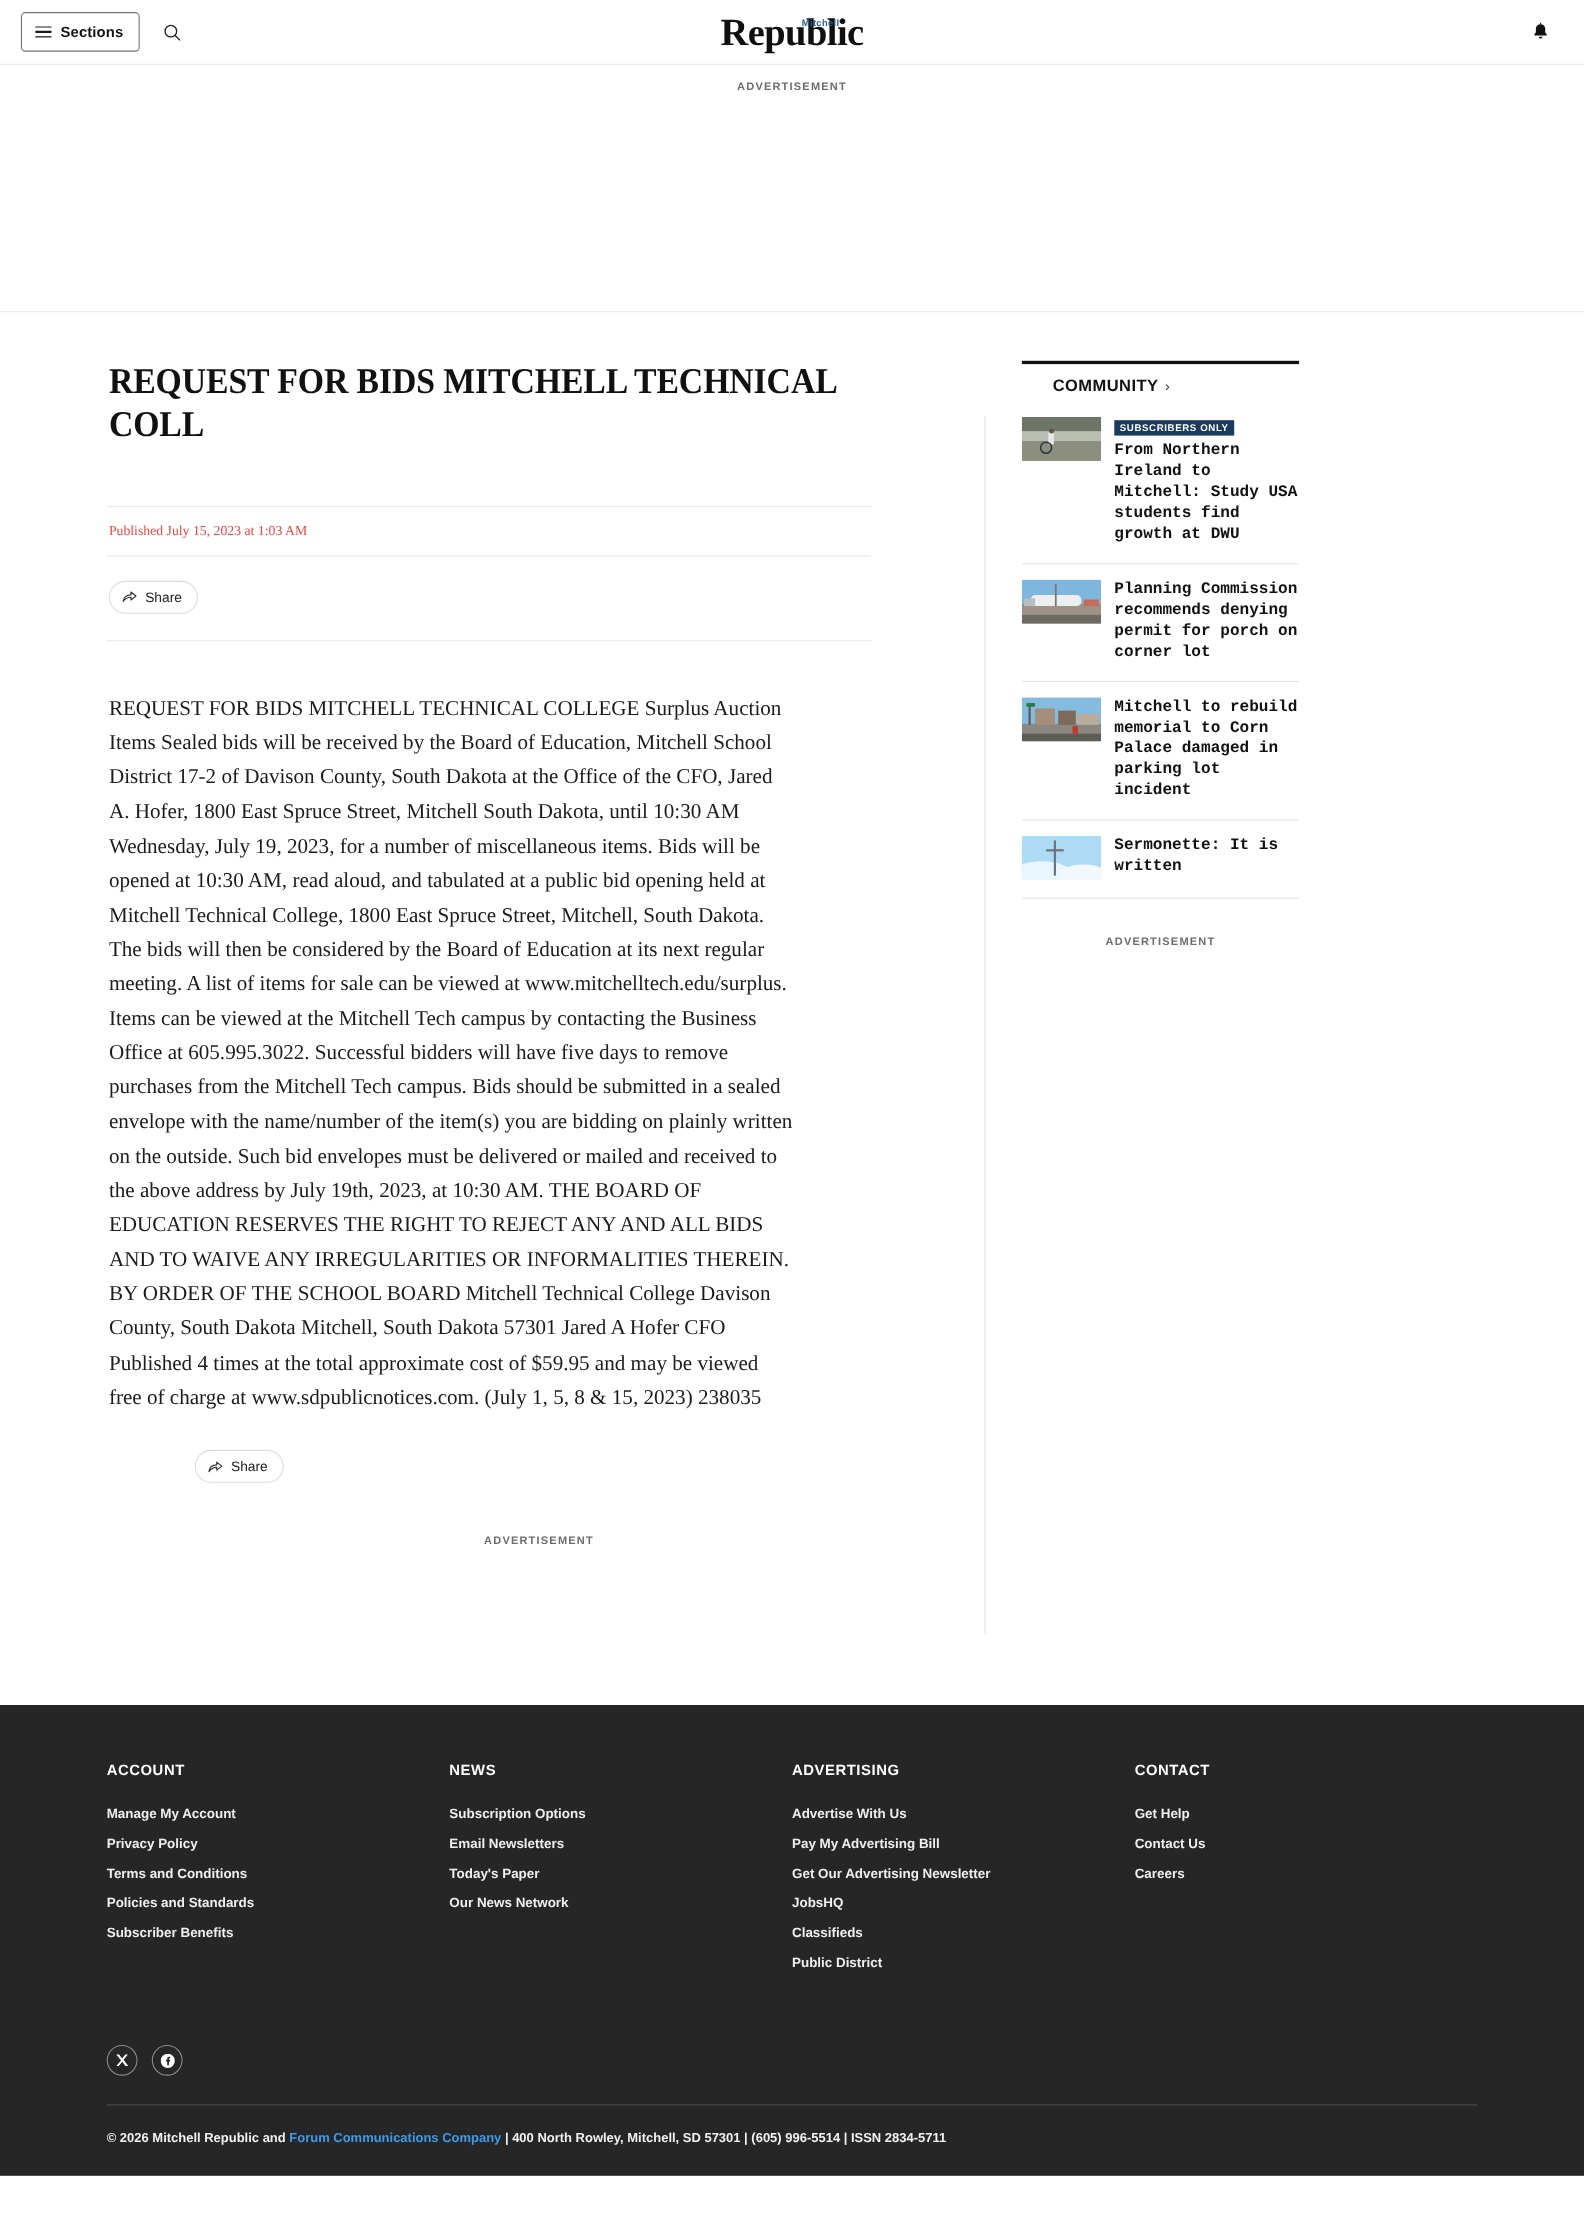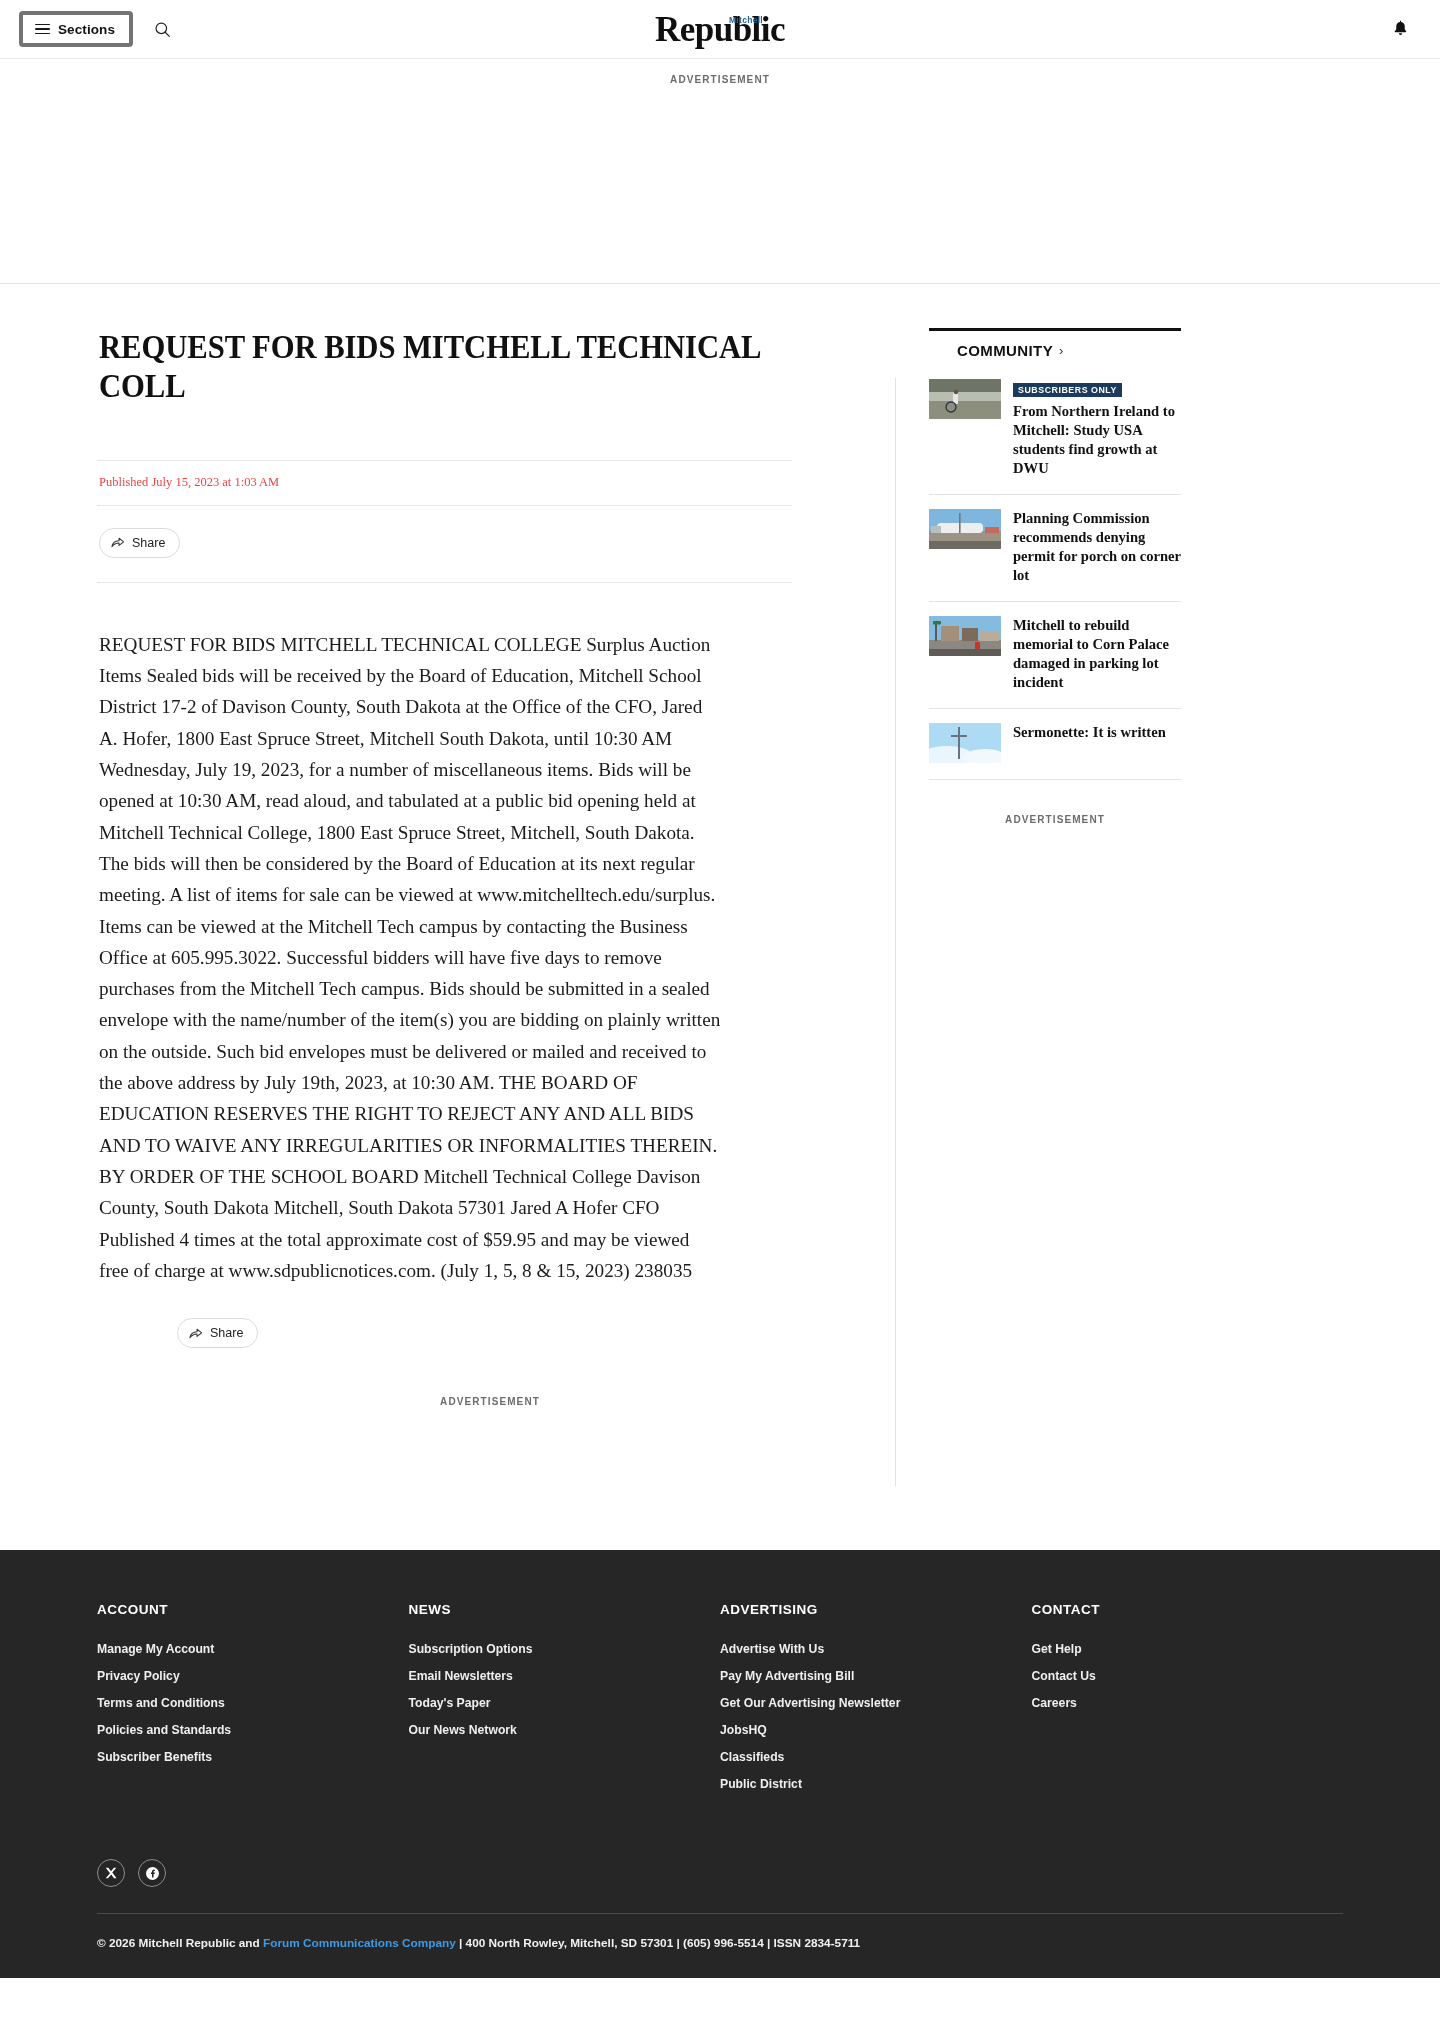--- a/index.html
+++ b/index.html
@@ -19,21 +19,21 @@
     background: #fff;
     display: flex;
     align-items: center;
     position: relative;
     border-bottom: 1px solid #e9e9e9;
   }
   .sections-btn {
     margin-left: 19px;
     height: 36px;
     padding: 0 14px 0 12px;
-    border: 4px solid #737373;
+    border: 1px solid #737373;
     border-radius: 4px;
     background: #fff;
     display: flex;
     align-items: center;
     gap: 8px;
     cursor: pointer;
   }
   .hamburger { display: inline-flex; flex-direction: column; gap: 3px; width: 15px; }
   .hamburger i { display: block; height: 1.6px; background: #1a1a1a; border-radius: 1px; }
   .sections-btn .label {
@@ -144,21 +144,21 @@
     background: #cfcfcf; overflow: hidden; position: relative;
   }
   .aside-item .txt { flex: 1; min-width: 0; }
   .badge {
     display: inline-block; background: #1b3a5c; color: #fff;
     font-size: 8.8px; font-weight: 700; letter-spacing: .55px;
     padding: 2px 5px 2.5px 5px; margin-bottom: 5px; text-transform: uppercase;
     font-family: "Liberation Sans", sans-serif;
   }
   .aside-item h3 {
-    font-family: Liberation Serif, serif;
+    font-family: Liberation Mono, monospace;
     font-size: 14.6px; line-height: 1.3; font-weight: 700; color: #111;
   }
   .ad-slot-aside { margin-top: 34px; display: flex; justify-content: center; width: 252px; }
 
   
   .site-footer {
     margin-top: 54px; background: #262626; color: #fff;
     padding: 52px 0 28px 0; width: 100%;
   }
   .footer-inner { width: 1246px; margin: 0 auto; }

